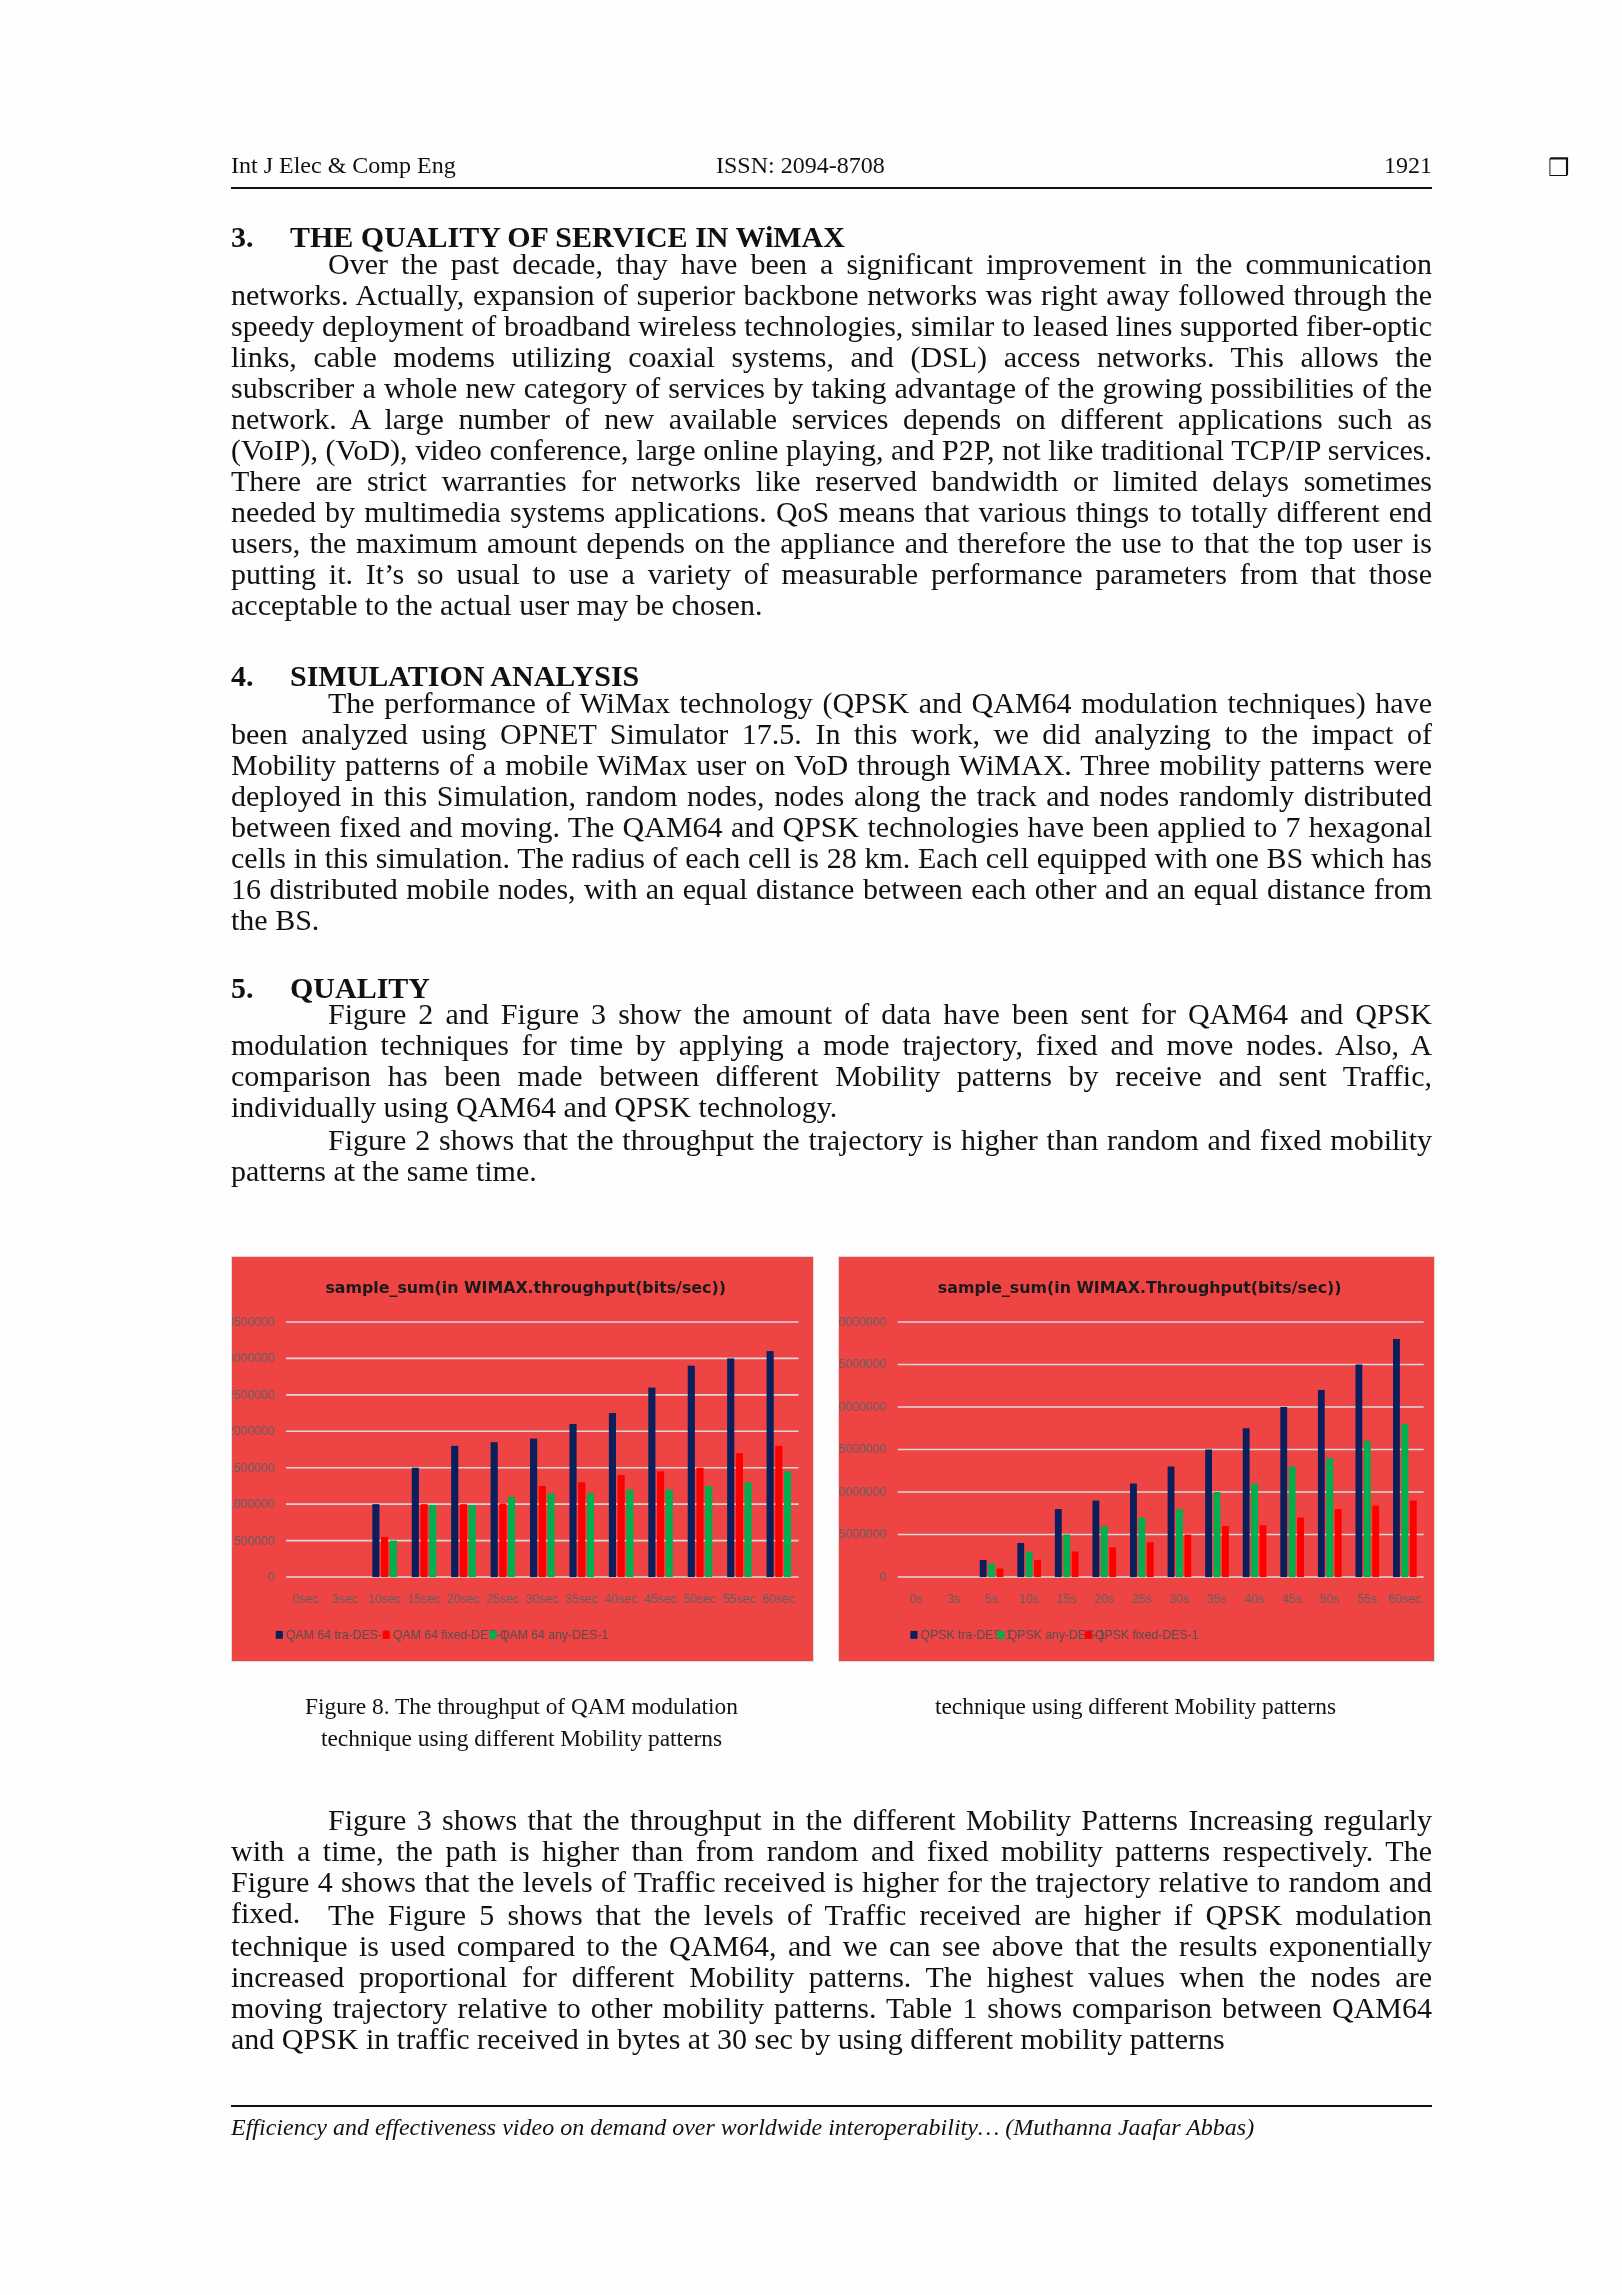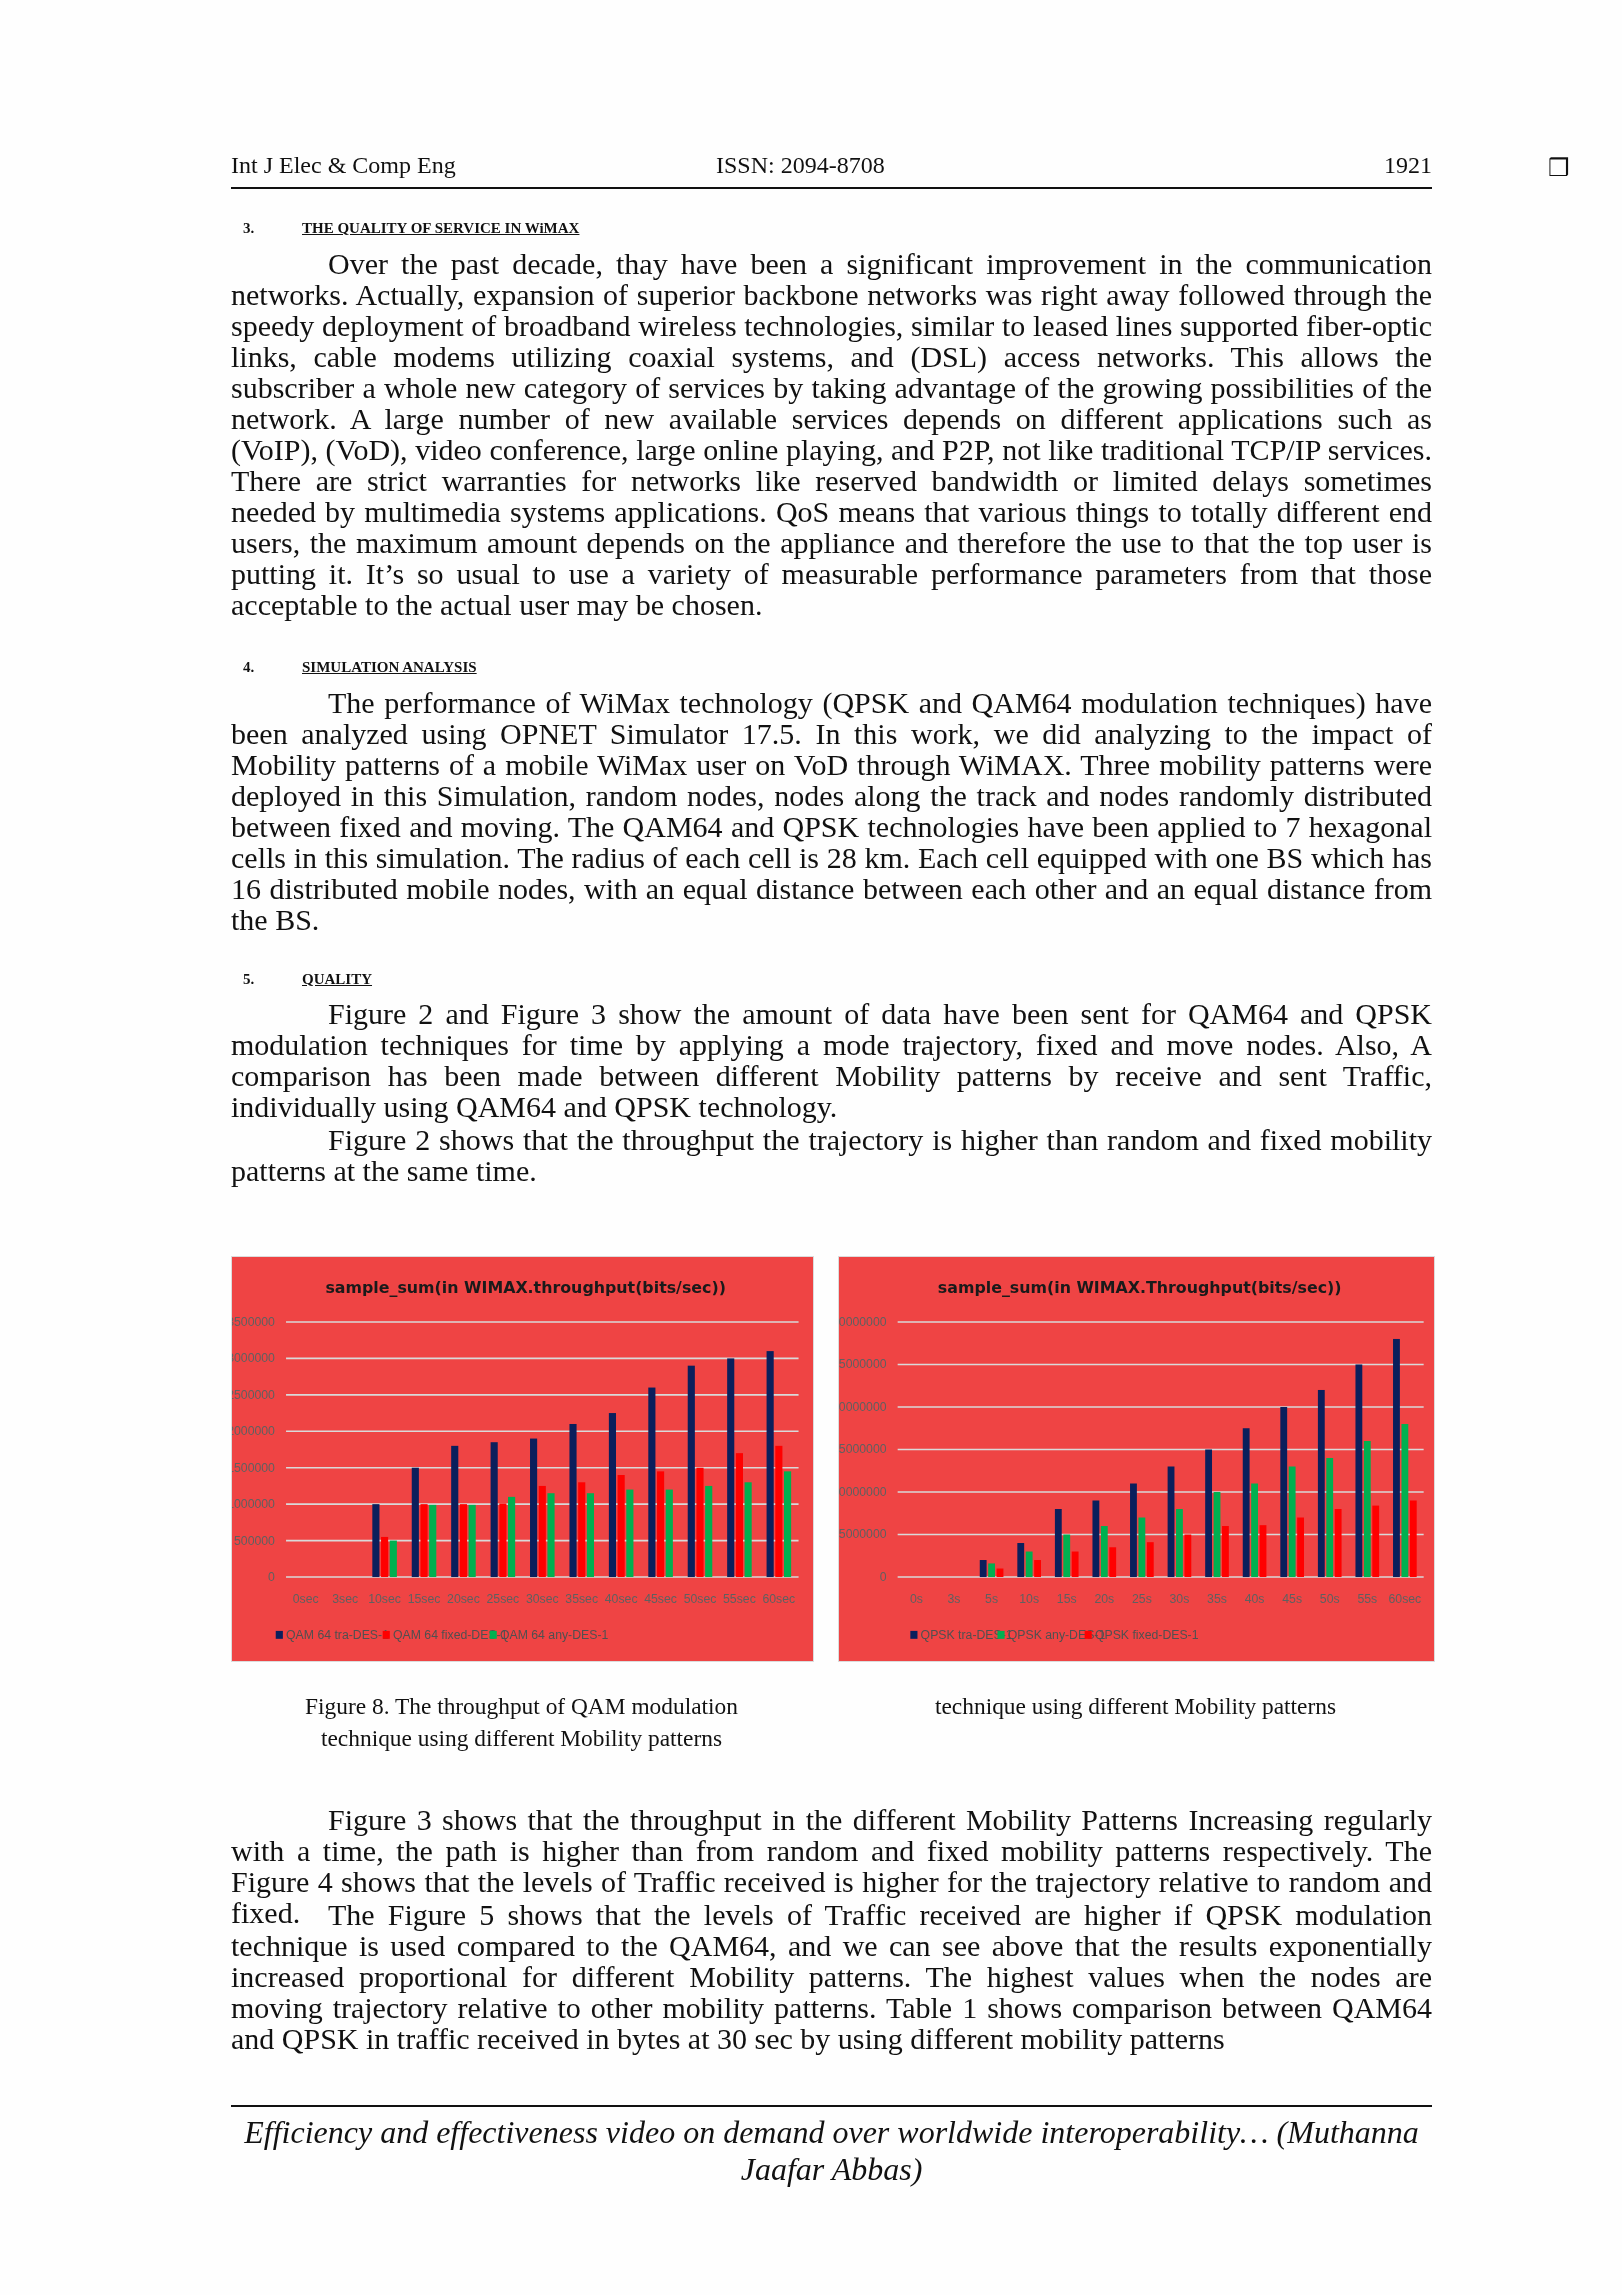--- a/index.html
+++ b/index.html
@@ -5,30 +5,30 @@
   html, body { margin:0; padding:0; background:#fefefe; }
   body { width:1623px; height:2295px; position:relative; overflow:hidden;
          font-family:"Liberation Serif", "DejaVu Serif", serif; color:#111; }
   .abs { position:absolute; }
   .header { left:231px; top:152px; width:1201px; height:32px; font-size:24px; }
   .header .journal { position:absolute; left:0; top:0; }
   .header .issn { position:absolute; left:485px; top:0; }
   .header .box-icon { position:absolute; left:1317px; top:1.6px; font-size:24px; }
   .header .page-no { position:absolute; right:0; top:0; }
   .rule { position:absolute; left:231px; width:1201px; height:1.6px; background:#111; }
-  .section-h { position:absolute; left:243px; font-weight:bold; font-size:15px;text-decoration:underline; }
+  .section-h { position:absolute; left:231px; font-weight:bold; font-size:30px; }
   .section-h .num { display:inline-block; width:59px; }
   .para { position:absolute; left:231px; width:1201px; font-size:30px; line-height:31px;
           text-align:justify; }
   .para .indent { display:inline-block; width:97px; }
   .chart-box { position:absolute; border:1.6px solid #dcdcdc; background:#ef4444; }
   .chart-box svg { position:absolute; left:0; top:0; }
   .caption { position:absolute; font-size:23.4px; line-height:32px; text-align:center; }
-  .footer-text { position:absolute; left:231px; width:1201px; text-align:center; font-style:italic;
-                 font-size:32px; }
+  .footer-text { position:absolute; left:231px; width:1201px; text-align:left; font-style:italic;
+                 font-size:24px; }
   .ctitle { font-family:"DejaVu Sans", sans-serif; font-weight:bold; font-size:20px; fill:#1a1a1a; }
   .ctick { font-family:"Liberation Sans", sans-serif; font-size:15.5px; fill:#606060; }
   .clegend { font-family:"Liberation Sans", sans-serif; font-size:15.5px; fill:#505050; }
 </style>
 </head>
 <body>
 
 <div class="abs header">
   <span class="journal">Int J Elec &amp; Comp Eng</span>
   <span class="issn">ISSN: 2094-8708</span>

